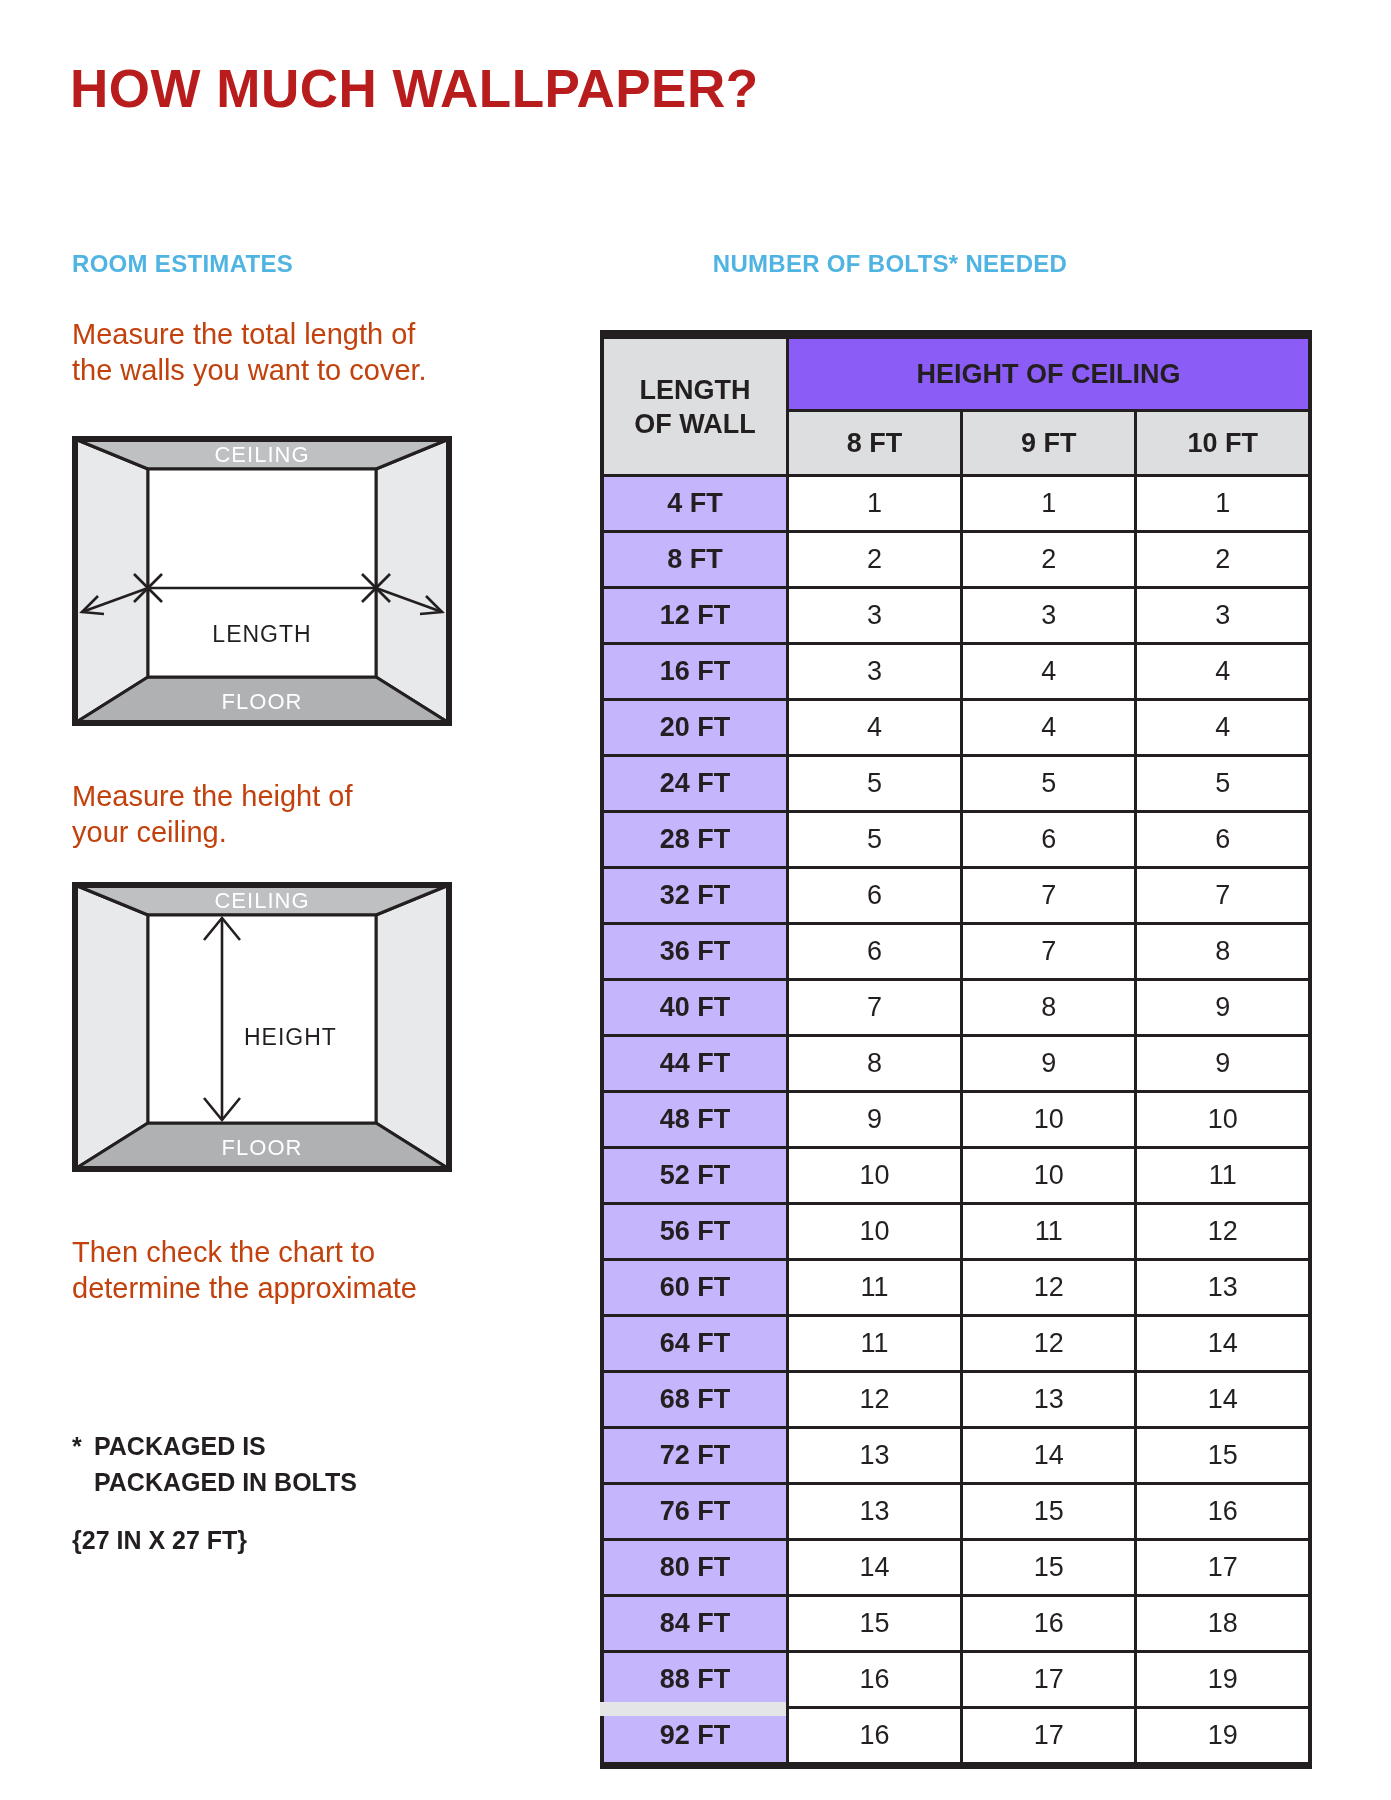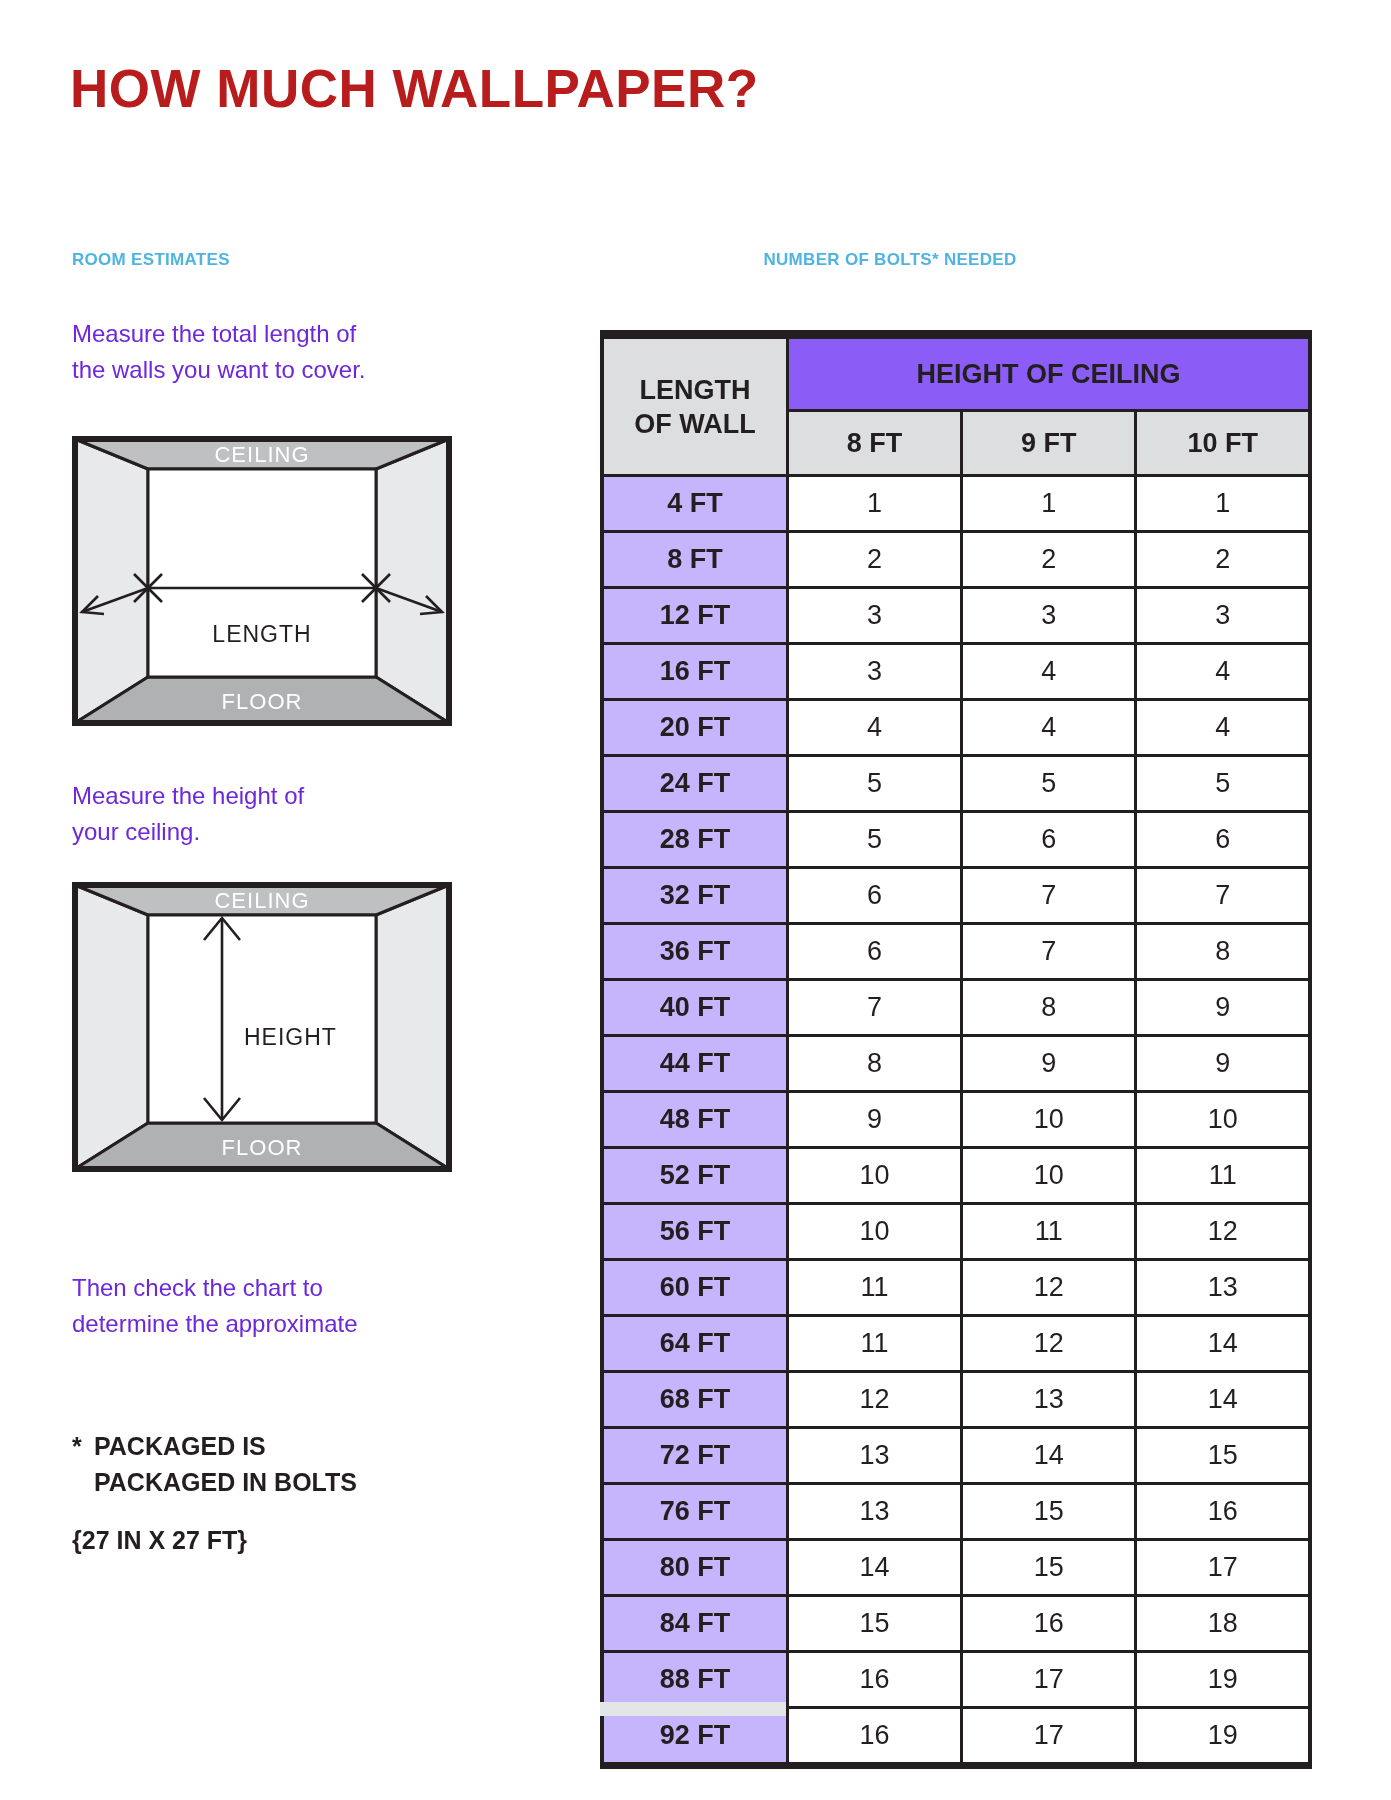--- a/index.html
+++ b/index.html
@@ -8,30 +8,30 @@
     font-family:"Liberation Sans", sans-serif; color:#231f20;
     position:relative; overflow:hidden;
   }
   .abs { position:absolute; }
 
   .title {
     left:70px; top:58px; margin:0;
     font-size:53px; font-weight:bold; color:#b91c1c; letter-spacing:0.5px;
   }
   .blue-heading {
-    margin:0; font-size:17px; font-weight:bold; color:#4fb4e2; letter-spacing:0.3px;
+    margin:0; font-size:24px; font-weight:bold; color:#4fb4e2; letter-spacing:0.3px;
   }
   .left-heading { left:72px; top:250px; }
   .right-heading { left:600px; top:250px; width:580px; text-align:center; }
 
-  .para { margin:0; font-size:24px; line-height:36px; color:#6d28d9; }
+  .para { margin:0; font-size:29px; line-height:36px; color:#c2410c; }
   .para span { display:block; }
   .p1 { left:72px; top:316px; }
   .p2 { left:72px; top:778px; }
-  .p3 { left:72px; top:1234px;margin-top:36px; }
+  .p3 { left:72px; top:1234px; }
 
   .note { left:72px; top:1428px; font-size:25px; font-weight:bold; line-height:36px; display:flex; }
   .note .star { width:22px; }
   .note .note-line { display:block; }
 
   .bolt-info { left:72px; top:1522px; font-size:25px; font-weight:bold; line-height:37px; }
   .bolt-info span { display:block; }
   .bolt-info sup { font-size:60%; vertical-align:super; }
 
   .diagram1 { left:72px; top:436px; }

